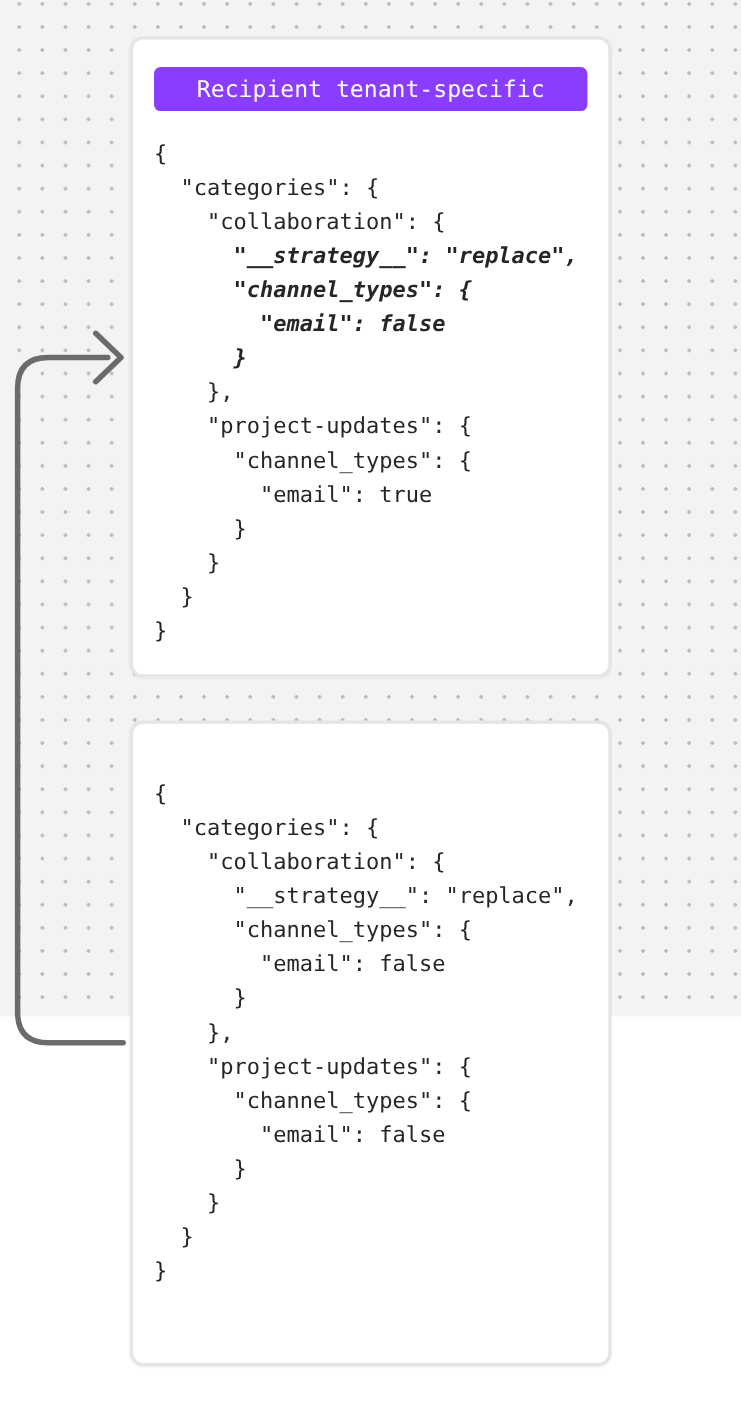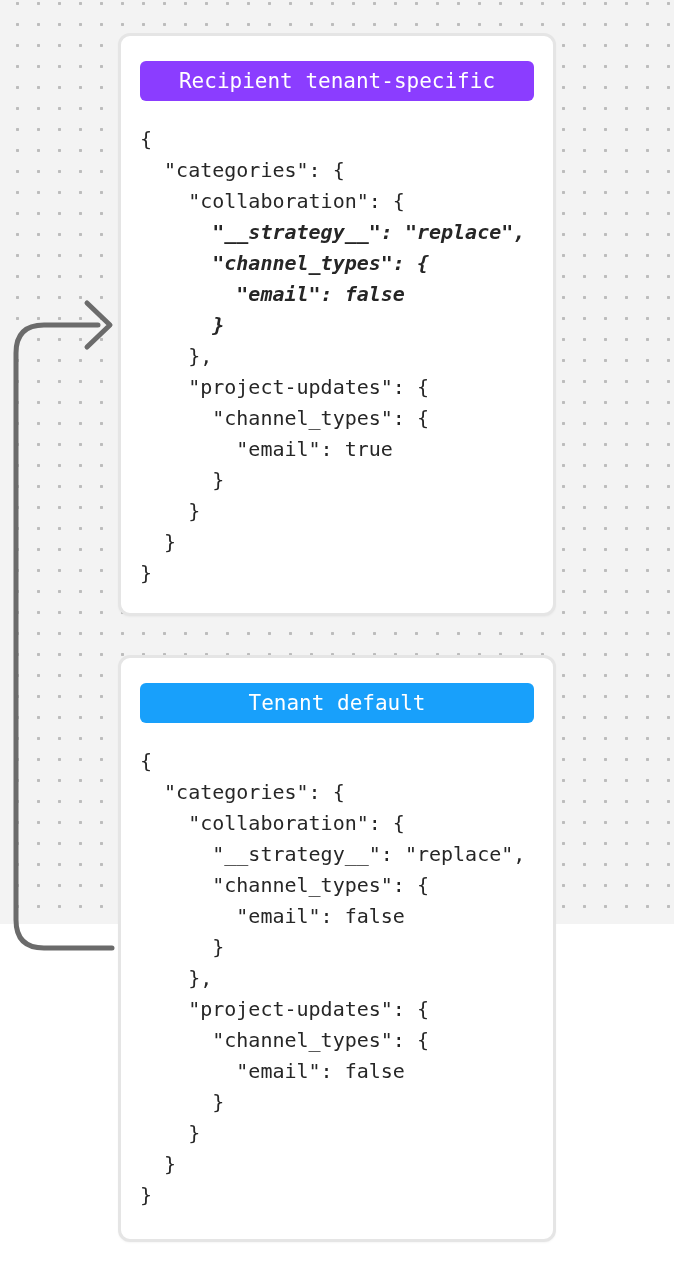--- a/index.html
+++ b/index.html
@@ -84,17 +84,16 @@
     <path class="arrow-stroke" d="M 112 948 L 44 948 Q 16 948 16 920 L 16 353 Q 16 325 44 325 L 98 325" fill="none" stroke="#6b6b6b" stroke-width="5" stroke-linecap="round" stroke-linejoin="round"></path>
     <path class="arrow-stroke" d="M 87 303 L 110 325 L 87 347" fill="none" stroke="#6b6b6b" stroke-width="5" stroke-linecap="round" stroke-linejoin="round"></path>
   </svg>
 
   <div class="card card-top">
     <div class="badge" style="background: rgb(139, 61, 255); color: rgb(255, 255, 255);">Recipient tenant-specific</div>
     <div class="code"><div class="code-line">{</div><div class="code-line">  "categories": {</div><div class="code-line">    "collaboration": {</div><div class="code-line em">      "__strategy__": "replace",</div><div class="code-line em">      "channel_types": {</div><div class="code-line em">        "email": false</div><div class="code-line em">      }</div><div class="code-line">    },</div><div class="code-line">    "project-updates": {</div><div class="code-line">      "channel_types": {</div><div class="code-line">        "email": true</div><div class="code-line">      }</div><div class="code-line">    }</div><div class="code-line">  }</div><div class="code-line">}</div></div>
   </div>
 
   <div class="card card-bottom">
-    <div class="badge" style="background: rgb(24, 160, 251); color: rgb(255, 255, 255);">Tenant default</div>
     <div class="code"><div class="code-line">{</div><div class="code-line">  "categories": {</div><div class="code-line">    "collaboration": {</div><div class="code-line">      "__strategy__": "replace",</div><div class="code-line">      "channel_types": {</div><div class="code-line">        "email": false</div><div class="code-line">      }</div><div class="code-line">    },</div><div class="code-line">    "project-updates": {</div><div class="code-line">      "channel_types": {</div><div class="code-line">        "email": false</div><div class="code-line">      }</div><div class="code-line">    }</div><div class="code-line">  }</div><div class="code-line">}</div></div>
   </div>
 
 </div>
 
 </body></html>

